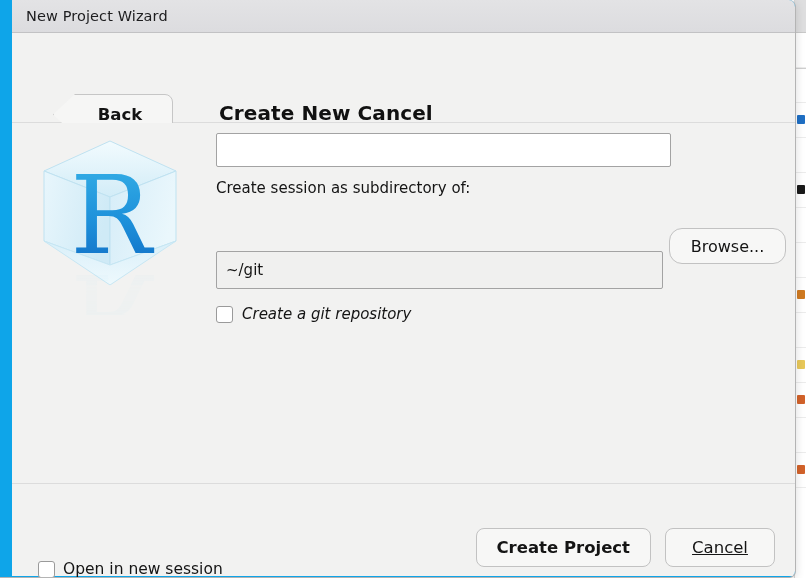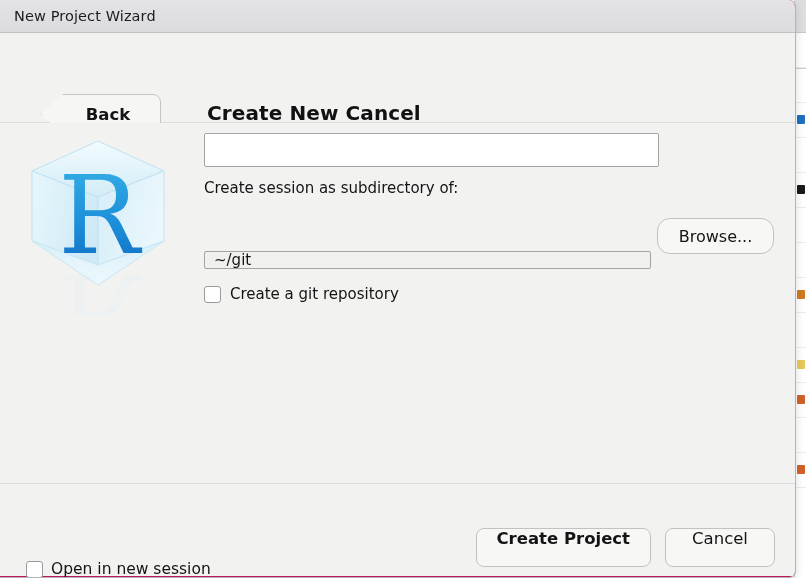--- a/index.html
+++ b/index.html
@@ -59,27 +59,28 @@
   }
 
   
   #dialog {
     position: absolute;
     left: 0;
     top: 0;
     width: 796px;
     height: 578px;
     box-sizing: border-box;
-    background: #be185d;
+    background: #0ea5e9;
     border: 1px solid #b4b4b4;
     border-left: none;
     border-top: none;
     border-radius: 0 7px 7px 0;
     box-shadow: 0 2px 10px rgba(0,0,0,0.14);
     overflow: hidden;
+    padding-left: 12px;
   }
 
   
   #titlebar {
     height: 33px;
     background: linear-gradient(#e3e3e5, #dcdcdf);
     border-bottom: 1px solid #c2c2c4;
     box-sizing: border-box;
     display: flex;
     align-items: center;
@@ -178,21 +179,21 @@
     outline: none;
   }
   .spacer-10 { height: 12px; }
   .path-row {
     display: flex;
     align-items: center;
     gap: 6px;
   }
   .path-input {
     width: 455px;
-    height: 18px;
+    height: 38px;
     box-sizing: border-box;
     background: #f0f0ef;
     border: 1px solid #a3a3a3;
     border-radius: 2px;
     font-family: "DejaVu Sans", "Liberation Sans", sans-serif;
     font-size: 15px;
     color: #151515;
     padding: 0 9px;
     outline: none;
     display: flex;
@@ -214,20 +215,21 @@
     justify-content: center;
     cursor: pointer;
   }
 
   .check-row {
     display: flex;
     align-items: center;
     margin-top: 16px;
     cursor: pointer;
     width: max-content;
+    font-style: italic;
   }
   .checkbox {
     width: 17px;
     height: 17px;
     box-sizing: border-box;
     background: #ffffff;
     border: 1px solid #9a9a9a;
     border-radius: 3px;
     flex: 0 0 auto;
   }
@@ -268,31 +270,32 @@
   }
   .dialog-button {
     height: 39px;
     box-sizing: border-box;
     background: #f7f7f6;
     border: 1px solid #c2c2c2;
     border-radius: 8px;
     font-size: 16.5px;
     color: #141414;
     display: flex;
-    align-items: flex-start;
+    align-items: center;
     justify-content: center;
     padding: 0 20px;
     cursor: pointer;
   }
   .dialog-button.primary {
     font-weight: bold;
     min-width: 170px;
   }
   .dialog-button.secondary {
     min-width: 110px;
+    text-decoration: underline;
   }
 </style>
 </head>
 <body>
 
 <div id="desktop">
   <div class="bg-strip">
     <div class="bg-head"></div>
     <div class="bg-row"></div>
     <div class="bg-row">

